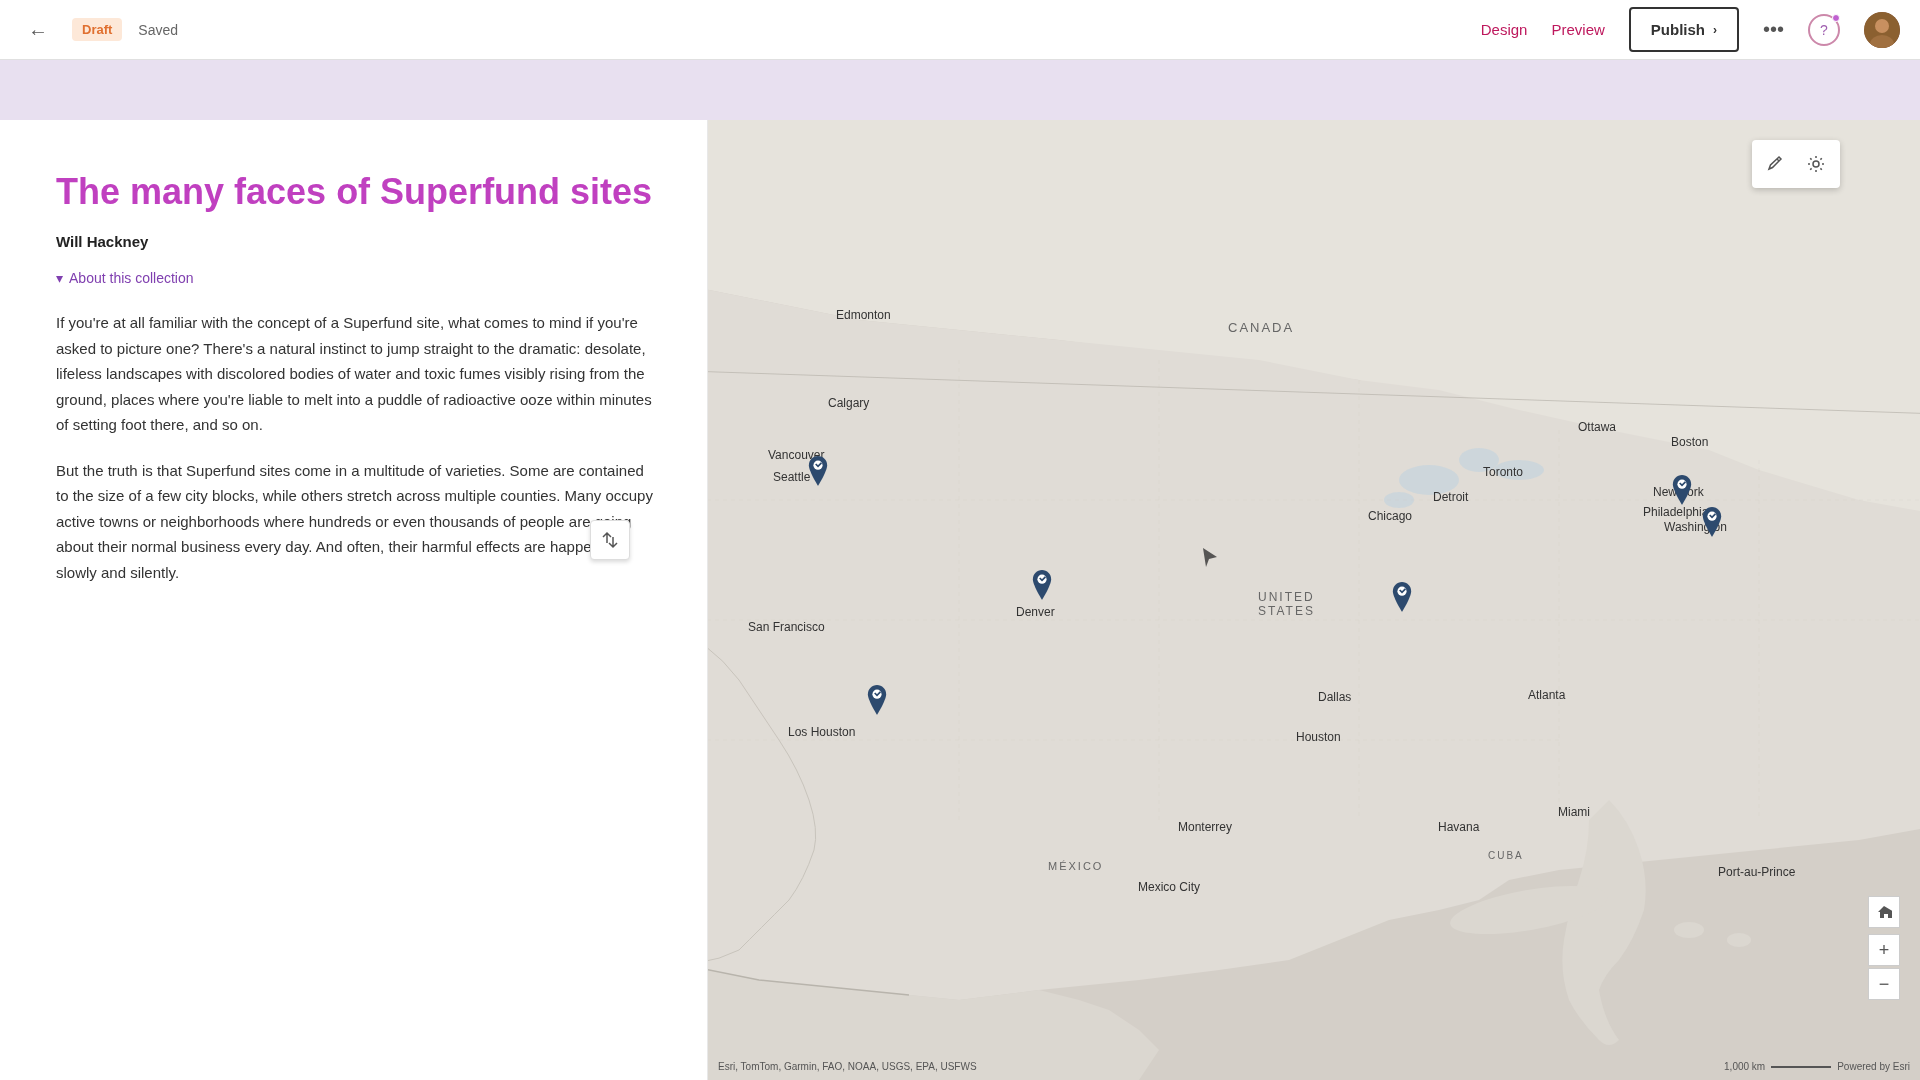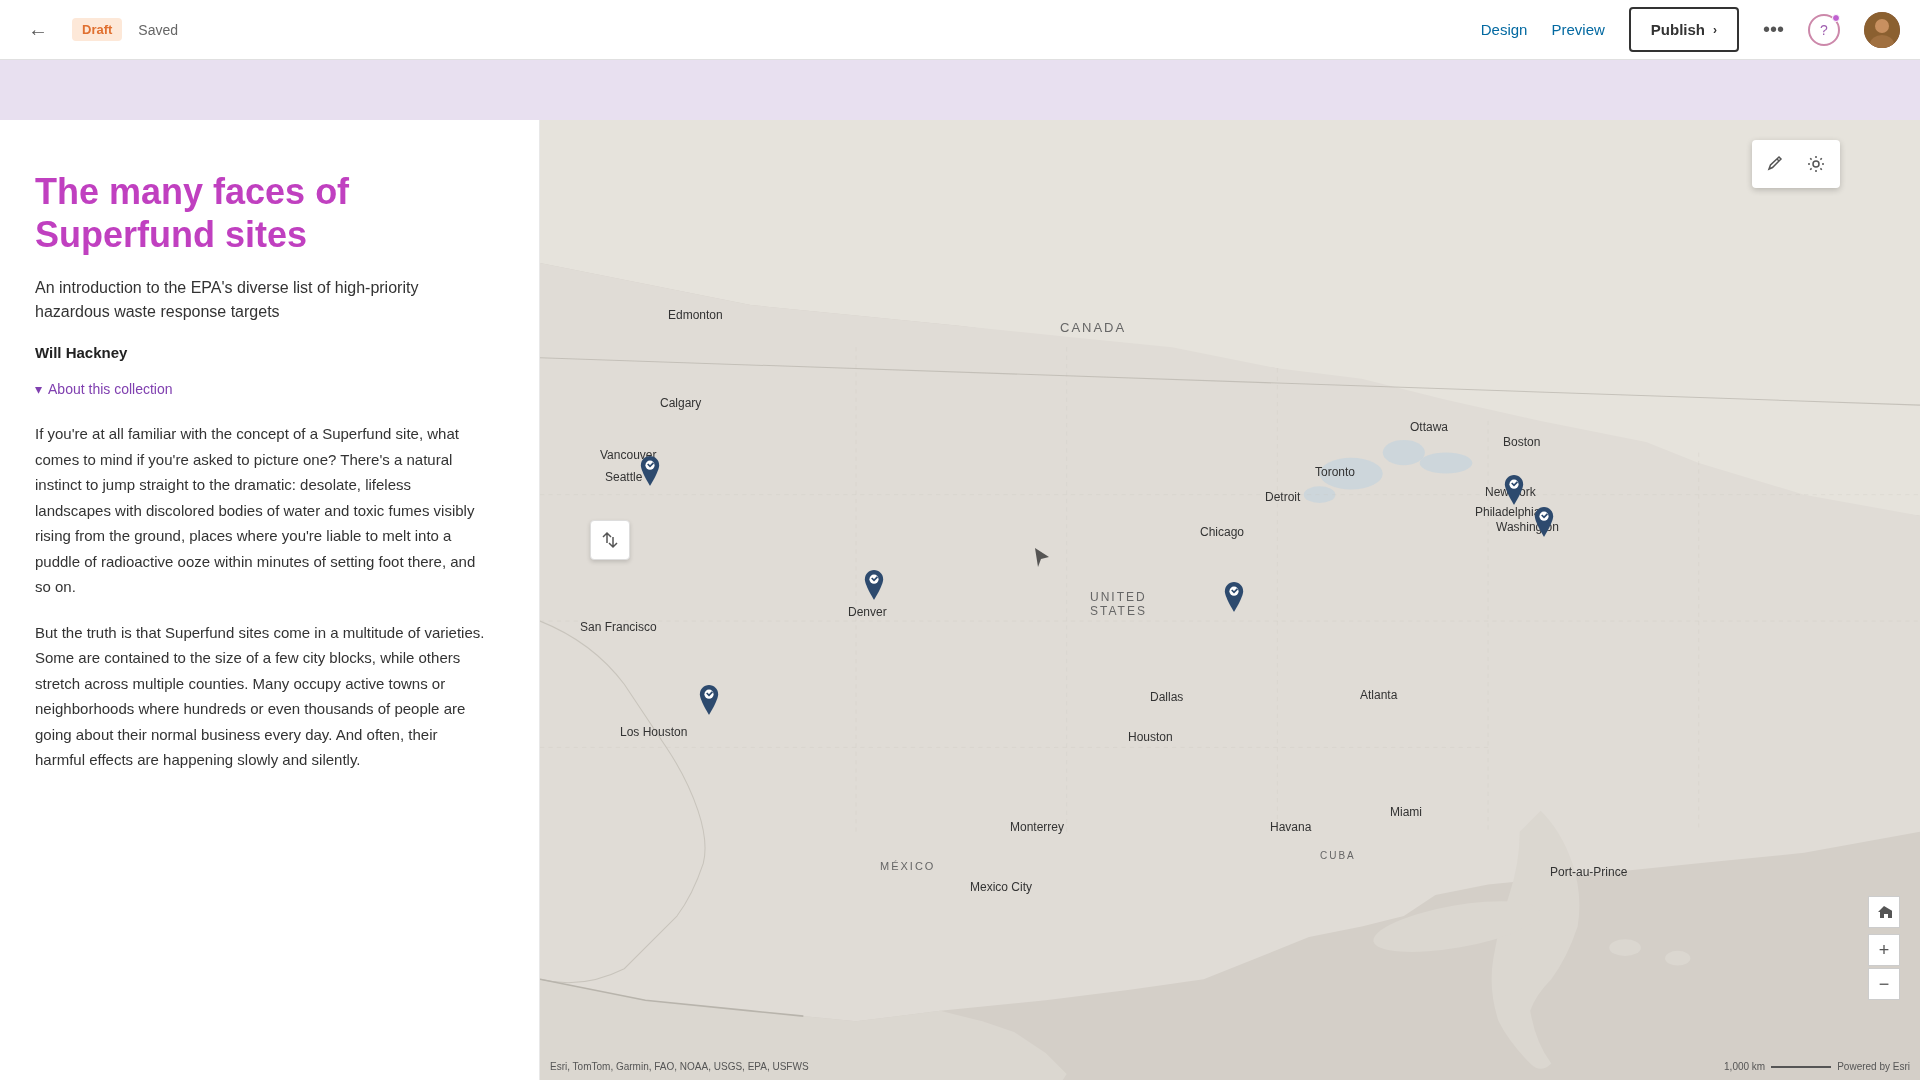--- a/index.html
+++ b/index.html
@@ -45,21 +45,21 @@
     }
     .nav-right {
       margin-left: auto;
       display: flex;
       align-items: center;
       gap: 24px;
     }
     .nav-link {
       font-family: Arial, sans-serif;
       font-size: 15px;
-      color: #0369a1;
+      color: #be185d;
       cursor: pointer;
       background: none;
       border: none;
       text-decoration: none;
     }
     .publish-btn {
       display: flex;
       align-items: center;
       gap: 8px;
       background: #fff;
@@ -132,23 +132,23 @@
     }
 
     
     .main-content {
       display: flex;
       height: calc(1080px - 60px - 60px);
     }
 
     
     .left-panel {
-      width: 540px;
-      background: #fff;
-      padding: 50px 50px 50px 35px;
+      width: 708px;
+      background: #fff;
+      padding: 50px 50px 50px 56px;
       overflow-y: auto;
       border-right: 1px solid #e8e8e8;
       flex-shrink: 0;
     }
     .article-title {
       font-family: Arial, sans-serif;
       font-size: 36px;
       font-weight: 700;
       color: #c040c0;
       line-height: 1.2;
@@ -372,21 +372,20 @@
     </div>
   </div>
 </nav>
 
 <div class="banner"></div>
 
 <div class="main-content">
 
   <div class="left-panel">
     <h1 class="article-title">The many faces of Superfund sites</h1>
-    <p class="article-subtitle">An introduction to the EPA's diverse list of high-priority hazardous waste response targets</p>
     <div class="author-name">Will Hackney</div>
     <div class="collection-toggle">
       <span>▾</span>
       <span>About this collection</span>
     </div>
     <p class="body-text">If you're at all familiar with the concept of a Superfund site, what comes to mind if you're asked to picture one? There's a natural instinct to jump straight to the dramatic: desolate, lifeless landscapes with discolored bodies of water and toxic fumes visibly rising from the ground, places where you're liable to melt into a puddle of radioactive ooze within minutes of setting foot there, and so on.</p>
     <p class="body-text">But the truth is that Superfund sites come in a multitude of varieties. Some are contained to the size of a few city blocks, while others stretch across multiple counties. Many occupy active towns or neighborhoods where hundreds or even thousands of people are going about their normal business every day. And often, their harmful effects are happening slowly and silently.</p>
   </div>
 
   <div class="map-panel">
@@ -444,21 +443,21 @@
       </button>
     </div>
 
     <div class="city-label" style="left: 128px; top: 188px;">Edmonton</div>
     <div class="city-label" style="left: 100px; top: 276px; margin-left: 20px;">Calgary</div>
     <div class="city-label" style="left: 60px; top: 328px;">Vancouver</div>
     <div class="city-label" style="left: 65px; top: 350px;">Seattle</div>
     <div class="city-label" style="left: 40px; top: 500px;">San Francisco</div>
     <div class="city-label" style="left: 80px; top: 605px;">Los Houston</div>
     <div class="city-label" style="left: 308px; top: 485px;">Den­ver</div>
-    <div class="city-label" style="left: 660px; top: 405px;">Chicago</div>
+    <div class="city-label" style="left: 660px; top: 389px;">Chicago</div>
     <div class="city-label" style="left: 725px; top: 370px;">Detroit</div>
     <div class="city-label" style="left: 775px; top: 345px;">Toronto</div>
     <div class="city-label" style="left: 870px; top: 300px;">Ottawa</div>
     <div class="city-label" style="left: 963px; top: 315px;">Boston</div>
     <div class="city-label" style="left: 945px; top: 365px;">New York</div>
     <div class="city-label" style="left: 956px; top: 400px;">Washington</div>
     <div class="city-label" style="left: 935px; top: 385px;">Philadelphia</div>
     <div class="city-label" style="left: 820px; top: 568px;">Atlanta</div>
     <div class="city-label" style="left: 610px; top: 570px;">Dallas</div>
     <div class="city-label" style="left: 588px; top: 610px;">Houston</div>

